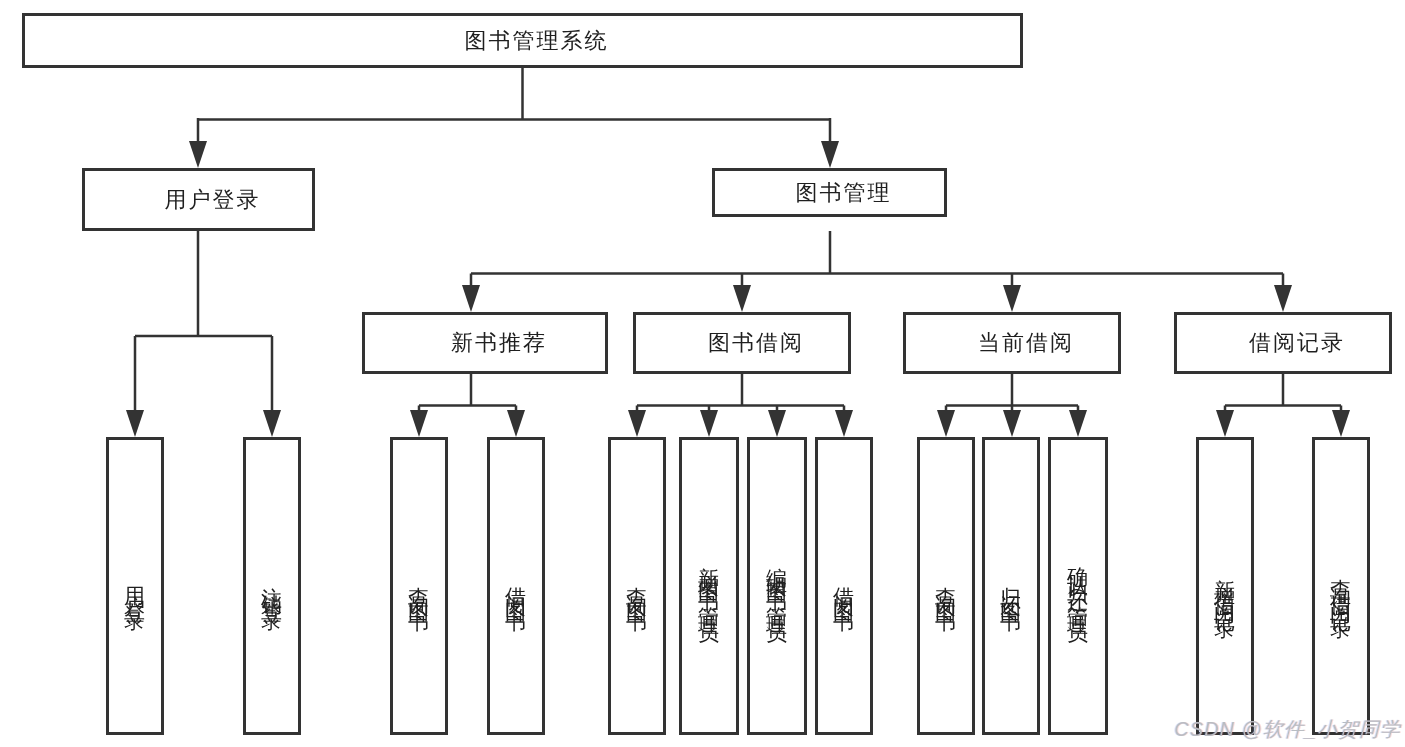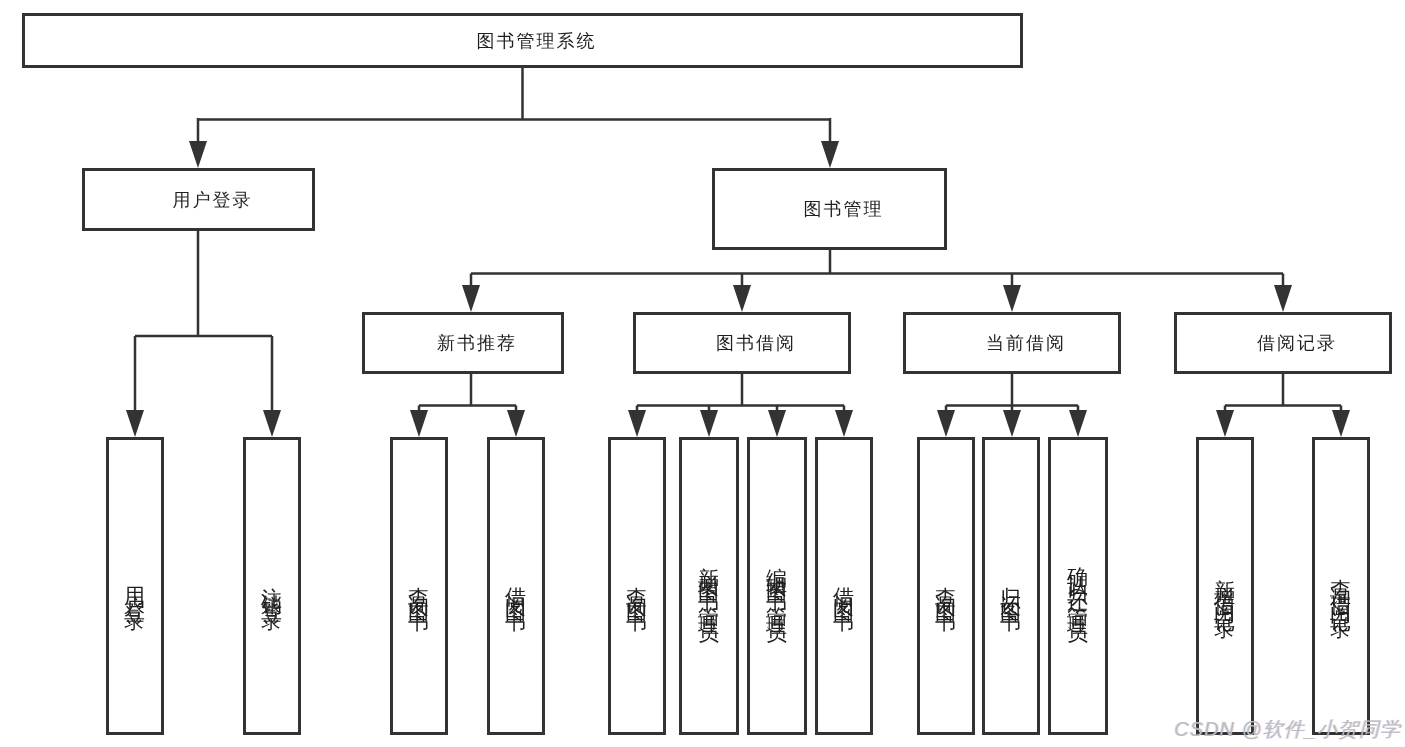--- a/index.html
+++ b/index.html
@@ -14,21 +14,21 @@
     background:var(--background);overflow:hidden;
   }
   .connector{position:absolute;left:0;top:0;width:1405px;height:747px;}
   .connector path{stroke:var(--line);stroke-width:2.5;fill:none;}
   .connector polygon{fill:var(--line);stroke:none;}
   .box{
     position:absolute;background:#fff;border:3px solid var(--border);
     display:flex;align-items:center;justify-content:center;
     color:var(--text);
   }
-  .h{font-size:18px;letter-spacing:2px;white-space:nowrap;padding-left:28px;}
+  .h{font-size:22px;letter-spacing:2px;white-space:nowrap;padding-left:28px;}
   .v{
     writing-mode:vertical-rl;text-orientation:mixed;
     font-size:21px;letter-spacing:8px;line-height:1;
   }
   .watermark{
     position:absolute;right:4px;bottom:4px;z-index:5;
     font-size:20px;letter-spacing:1px;color:var(--watermark);
     text-shadow:1px 0 0 rgba(230,120,120,.25), -1px 0 0 rgba(120,140,230,.25);
     white-space:nowrap;
     font-style:italic;
@@ -71,23 +71,23 @@
     <polygon points="1069,410 1087,410 1078,437"></polygon>
 
     <path d="M1283 374 V405.5 M1225 405.5 H1341 M1225 405.5 V411 M1341 405.5 V411"></path>
     <polygon points="1216,410 1234,410 1225,437"></polygon>
     <polygon points="1332,410 1350,410 1341,437"></polygon>
   </svg>
 
   <div class="box h" style="left:22px;top:13px;width:1001px;height:55px">图书管理系统</div>
 
   <div class="box h" style="left:82px;top:168px;width:233px;height:63px">用户登录</div>
-  <div class="box h" style="left:712px;top:168px;width:235px;height:82px">图书管理</div>
+  <div class="box h" style="left:712px;top:168px;width:235px;height:49px">图书管理</div>
 
-  <div class="box h" style="left:362px;top:312px;width:202px;height:62px">新书推荐</div>
+  <div class="box h" style="left:362px;top:312px;width:246px;height:62px">新书推荐</div>
   <div class="box h" style="left:903px;top:312px;width:218px;height:62px">当前借阅</div>
   <div class="box h" style="left:633px;top:312px;width:218px;height:62px">图书借阅</div>
   <div class="box h" style="left:1174px;top:312px;width:218px;height:62px">借阅记录</div>
 
   <div class="box v" style="left:106px;top:437px;width:58px;height:298px">用户登录</div>
   <div class="box v" style="left:243px;top:437px;width:58px;height:298px">注销登录</div>
 
   <div class="box v" style="left:390px;top:437px;width:58px;height:298px">查询图书</div>
   <div class="box v" style="left:487px;top:437px;width:58px;height:298px">借阅图书</div>
 

